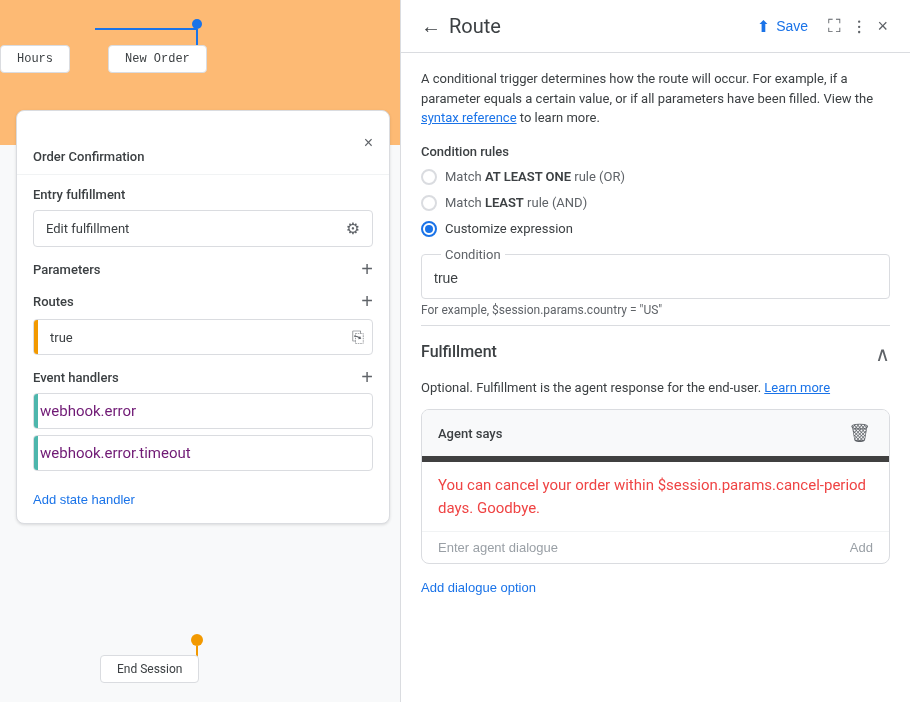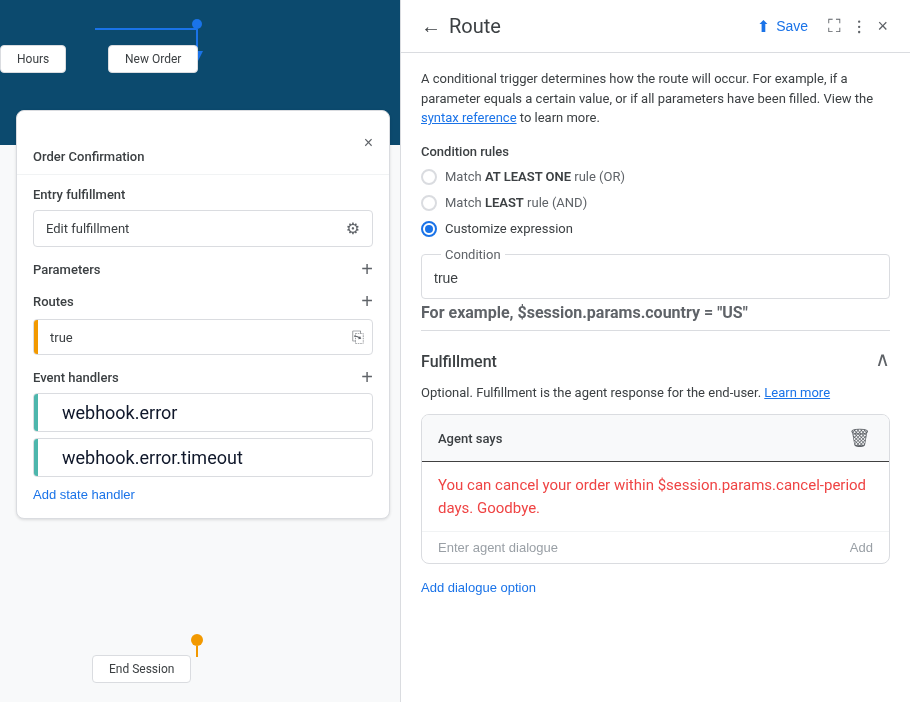--- a/index.html
+++ b/index.html
@@ -20,37 +20,38 @@
       background: #f8f9fa;
       position: relative;
       overflow: hidden;
       flex-shrink: 0;
     }
 
     .canvas-area {
       position: absolute;
       top: 0; left: 0; right: 0;
       height: 145px;
-      background: #0c4a6e;
+      background: #fdba74;
+      font-family: Liberation Mono, monospace;
     }
 
     .canvas-node {
       position: absolute;
       background: white;
       border: 1px solid #dadce0;
       border-radius: 4px;
       padding: 6px 16px;
       font-size: 12px;
       color: #3c4043;
       white-space: nowrap;
     }
 
     .node-hours { top: 45px; left: 0; }
     .node-new-order { top: 45px; left: 108px; }
-    .node-end-session { top: 655px; left: 92px; }
+    .node-end-session { top: 655px; left: 100px; }
 
     .flow-line-svg {
       position: absolute;
       top: 0; left: 0;
       width: 400px; height: 702px;
       pointer-events: none;
     }
 
     
     .order-card {
@@ -175,30 +176,30 @@
     }
 
     .handler-accent {
       width: 4px;
       background: #4db6ac;
       align-self: stretch;
     }
 
     .handler-label {
       flex: 1;
-      padding: 8px 24px;
-      font-size: 18px;
-      color: #0f172a;
+      padding: 8px 2px;
+      font-size: 15px;
+      color: #701a75;
     }
 
     .add-state-handler {
       display: inline-block;
       color: #1a73e8;
       font-size: 13px;
-      margin-top: 10px;
+      margin-top: 21px;
       cursor: pointer;
       background: none;
       border: none;
       padding: 0;
     }
 
     
     .right-panel {
       flex: 1;
       height: 702px;
@@ -348,35 +349,34 @@
       font-size: 14px;
       color: #3c4043;
       border: none;
       outline: none;
       width: 100%;
       padding: 4px 0;
       background: transparent;
     }
 
     .condition-hint {
-      font-size: 16px;
+      font-size: 12px;
       color: #5f6368;
       margin-top: 4px;
-      font-weight: bold;
     }
 
     .fulfillment-section {
       margin-top: 8px;
       border-top: 1px solid #dadce0;
       padding-top: 16px;
     }
 
     .fulfillment-header {
       display: flex;
-      align-items: flex-end;
+      align-items: flex-start;
       justify-content: space-between;
       margin-bottom: 12px;
     }
 
     .fulfillment-title {
       font-size: 16px;
       font-weight: 500;
       color: #3c4043;
     }
 
@@ -408,21 +408,21 @@
       overflow: hidden;
       margin-bottom: 12px;
     }
 
     .agent-says-header {
       display: flex;
       align-items: center;
       justify-content: space-between;
       padding: 10px 16px;
       background: #f8f9fa;
-      border-bottom: 1px solid #404040;
+      border-bottom: 6px solid #404040;
     }
 
     .agent-says-title {
       font-size: 13px;
       font-weight: 500;
       color: #3c4043;
     }
 
     .delete-btn {
       background: none;

